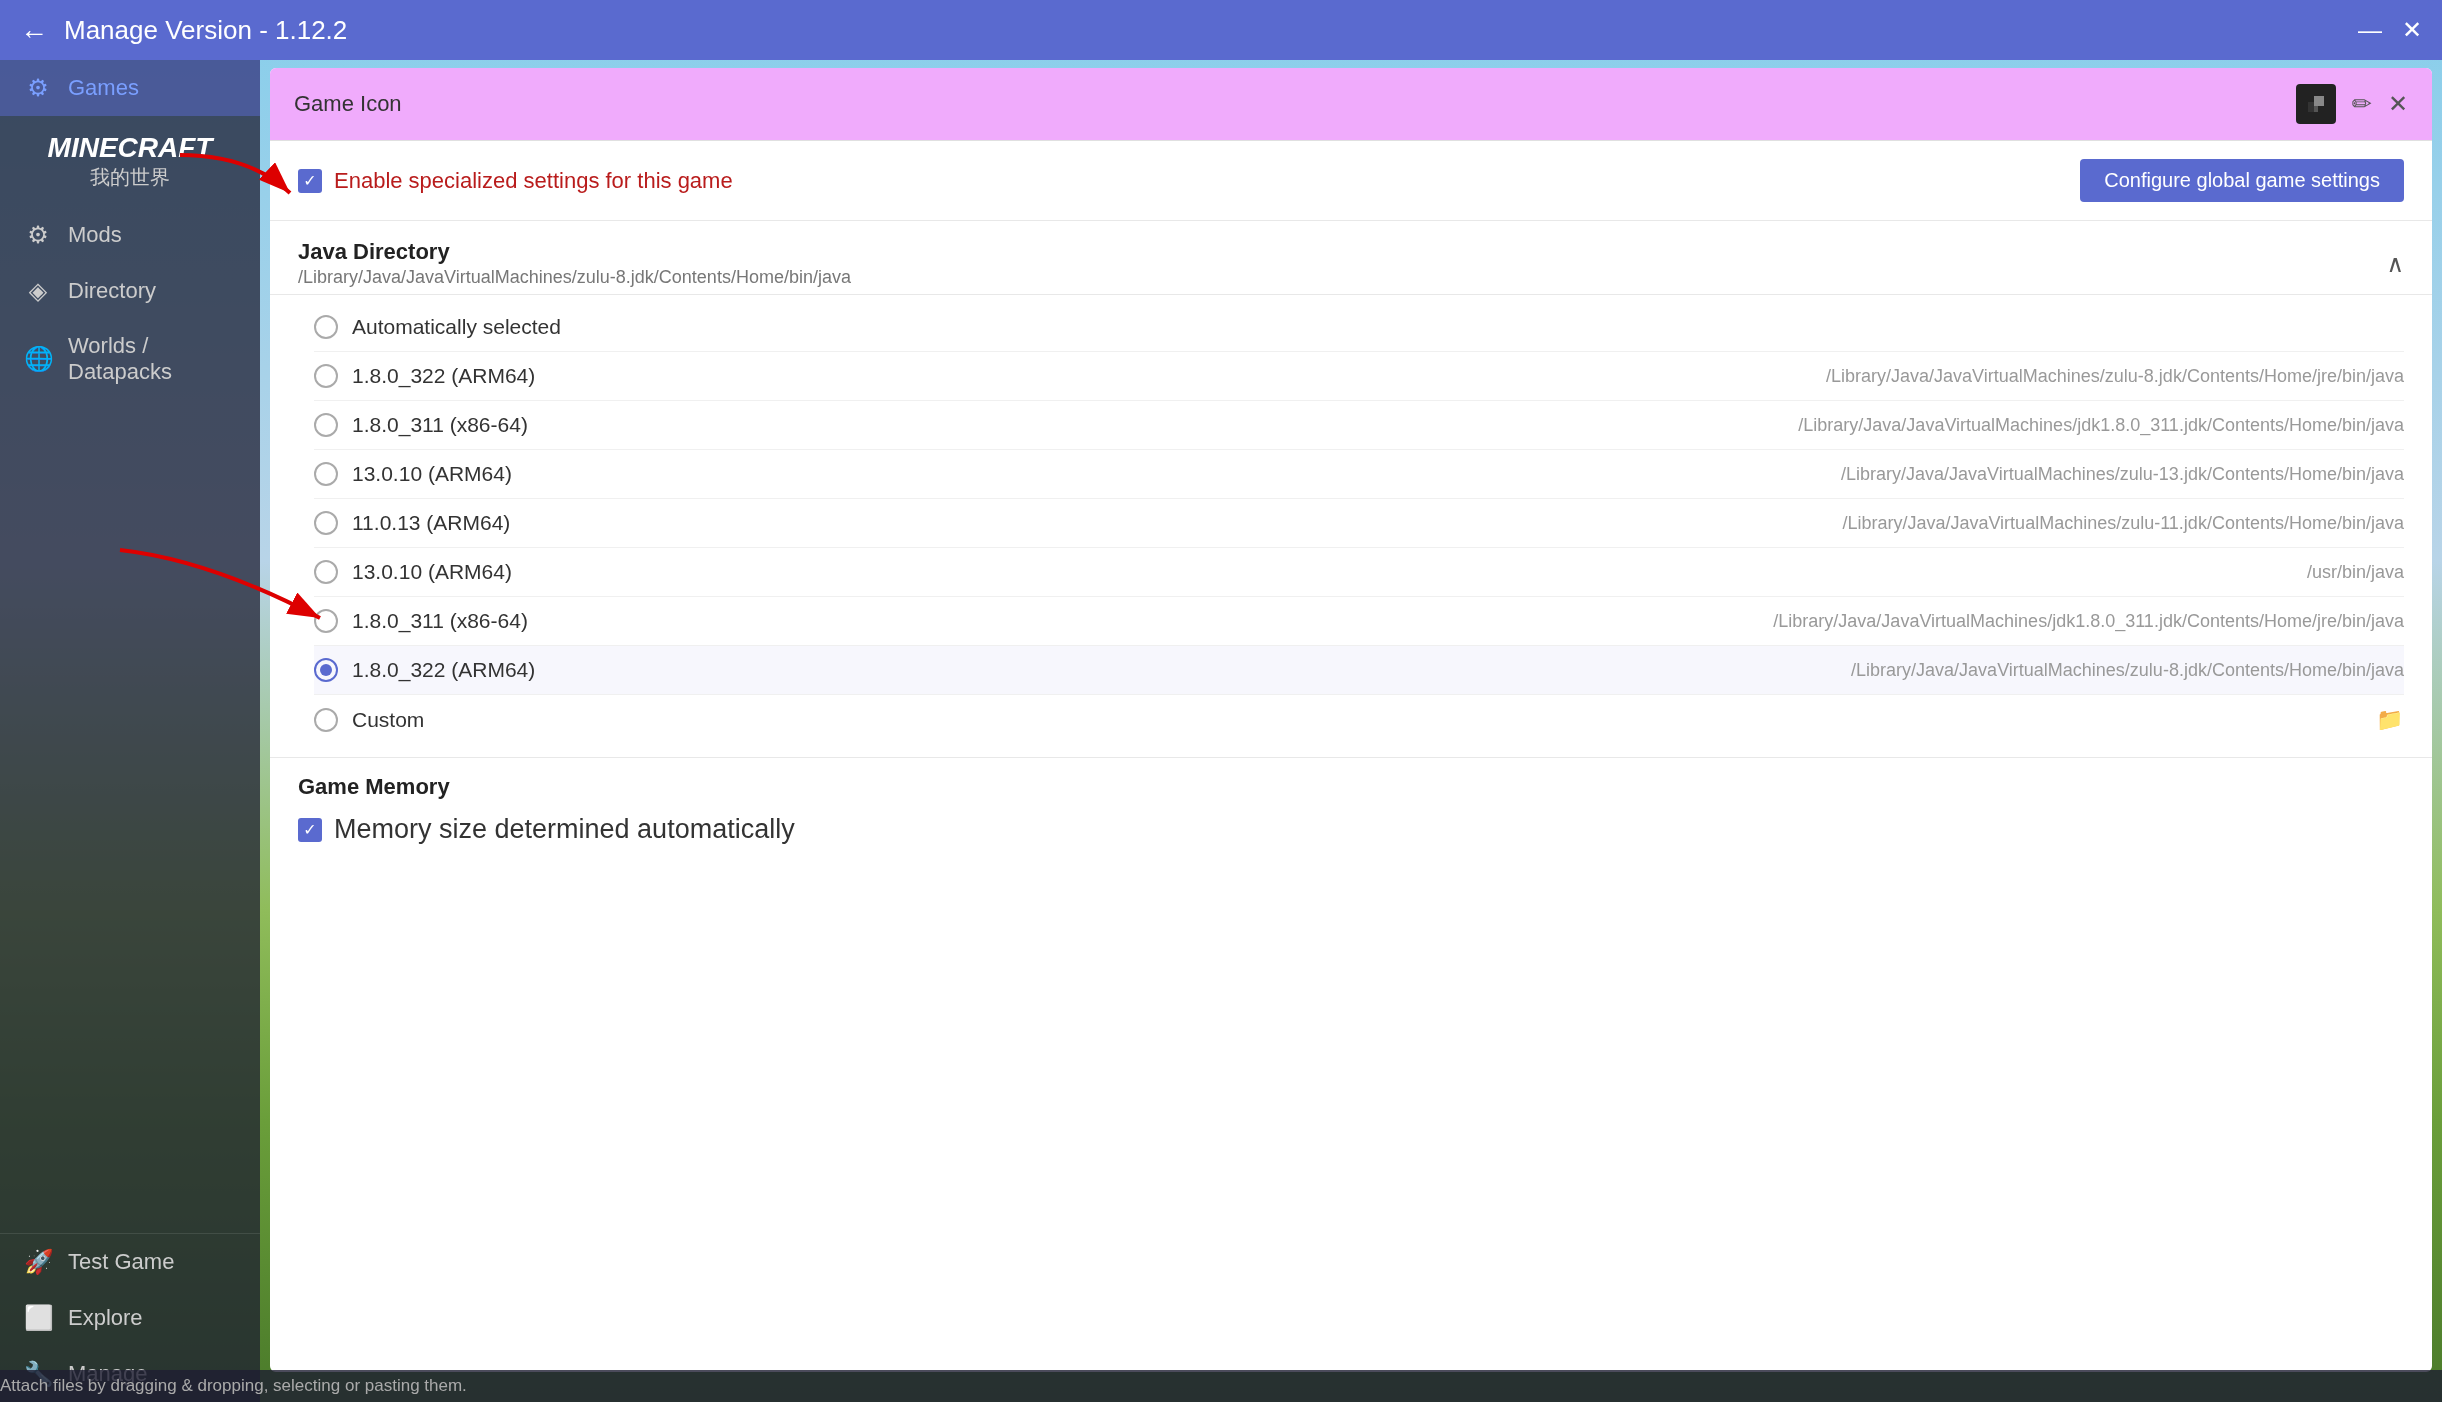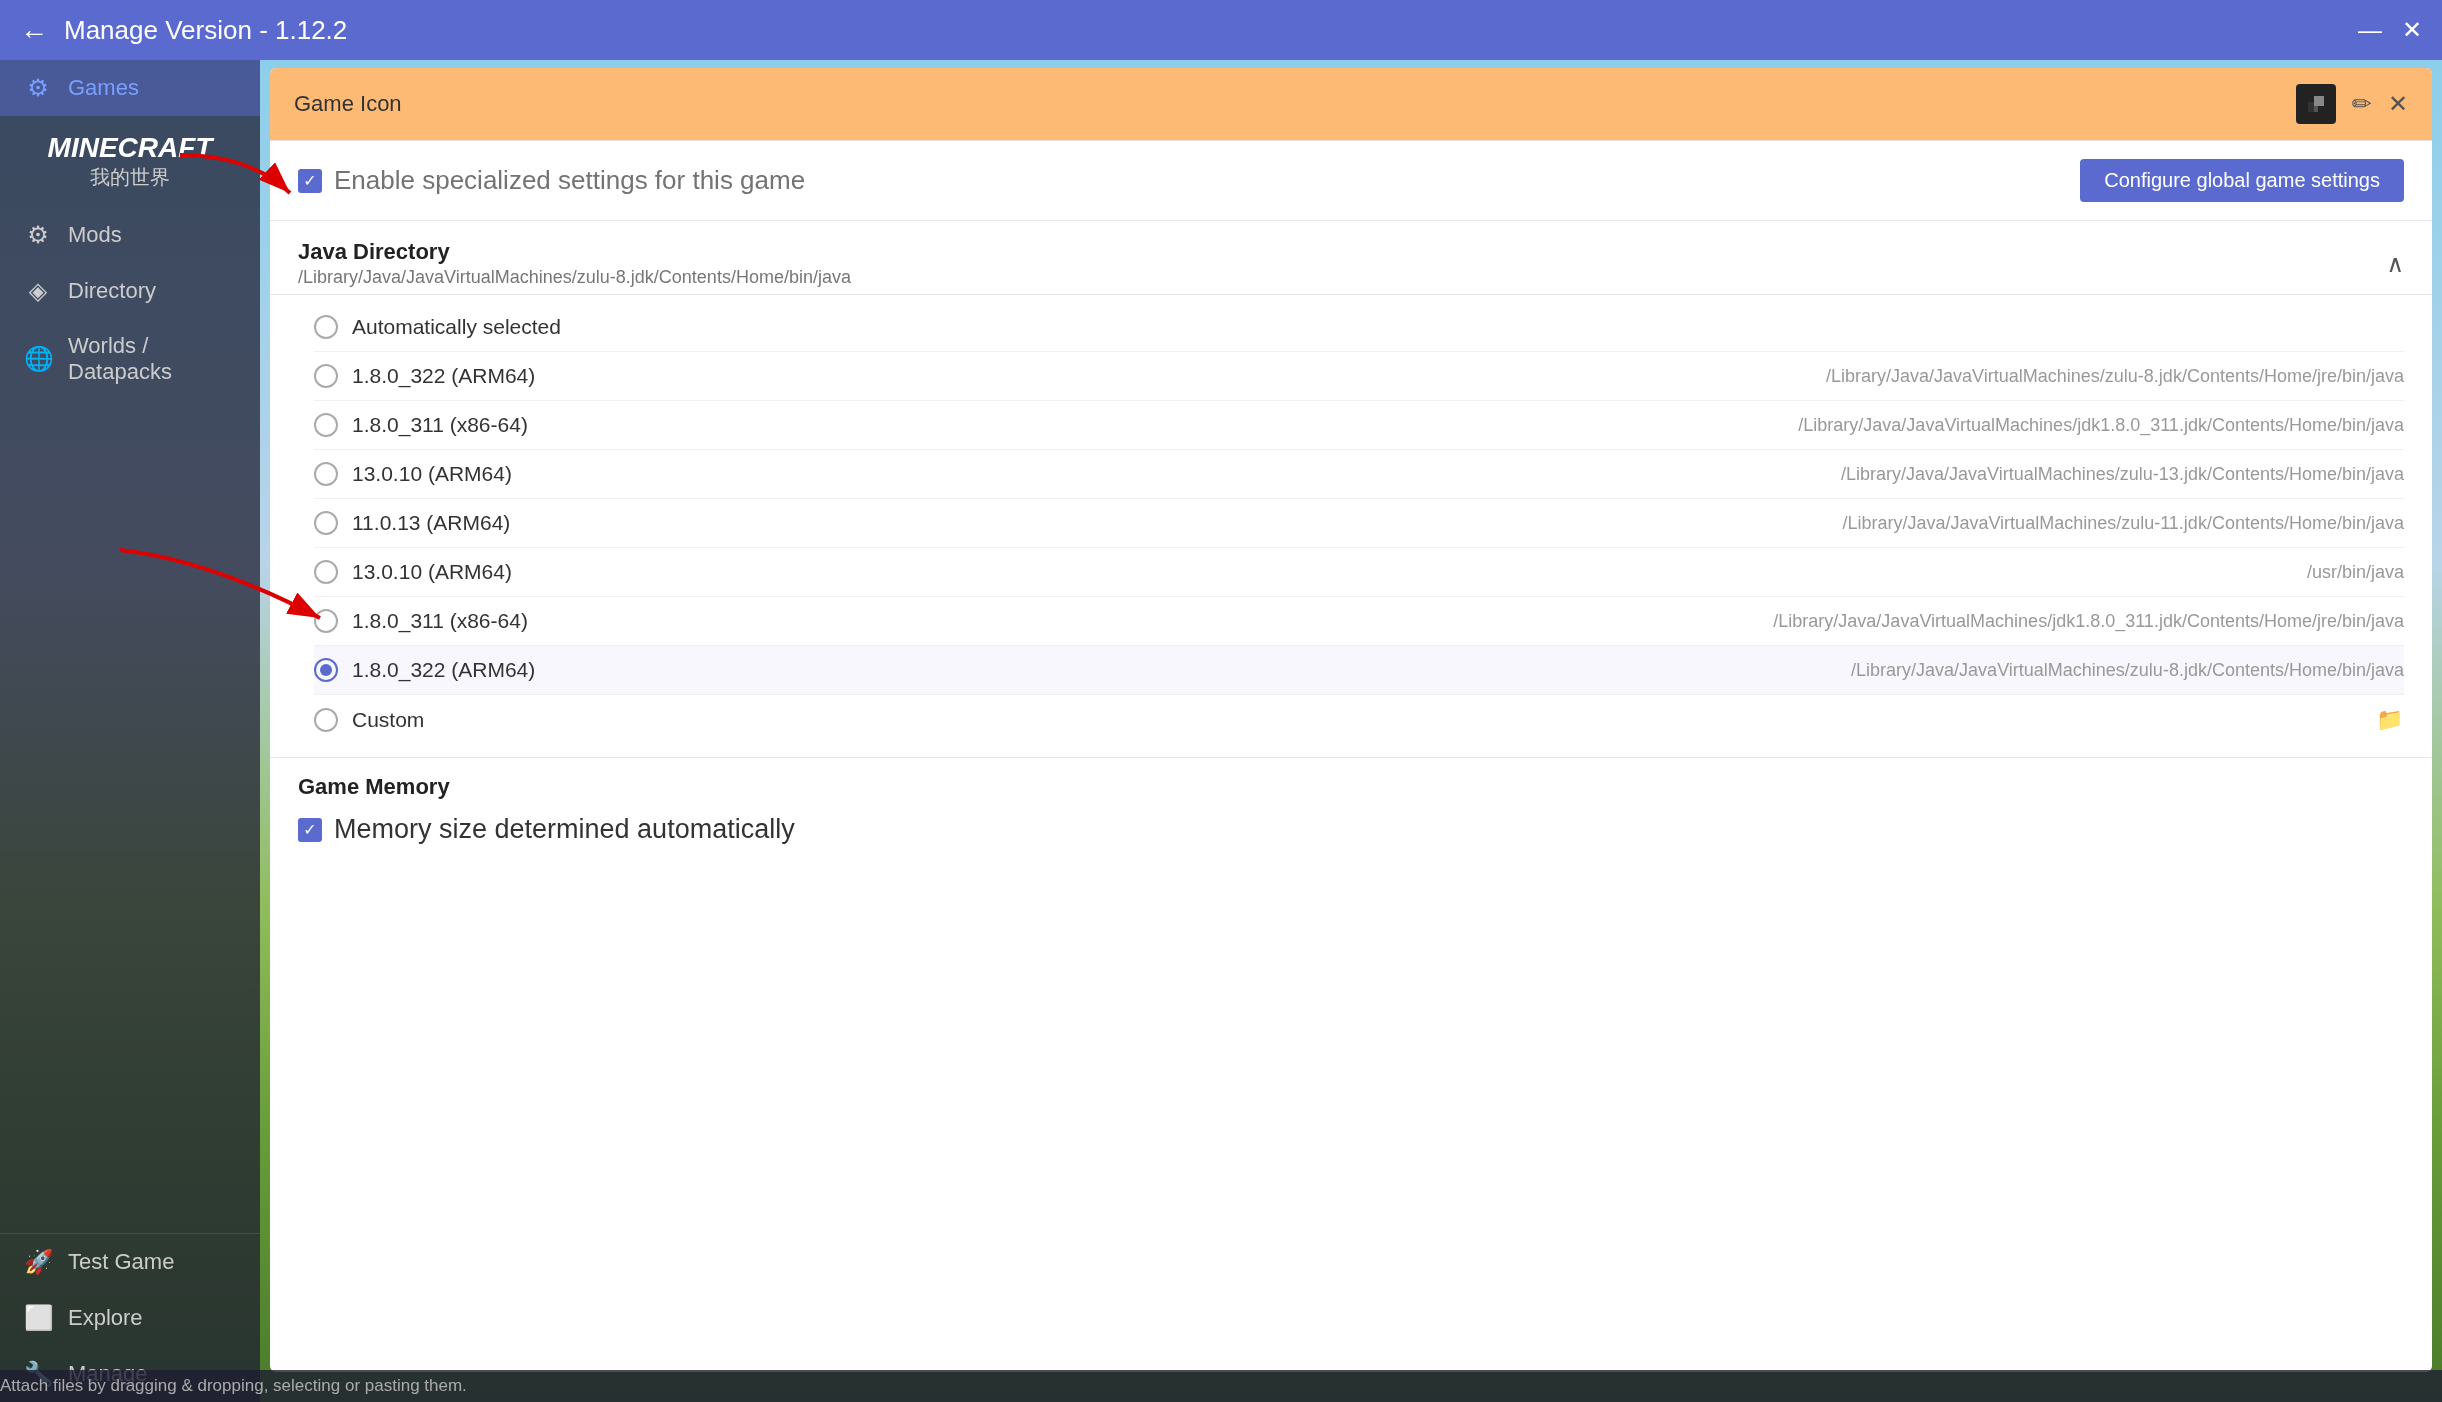--- a/index.html
+++ b/index.html
@@ -116,21 +116,21 @@
       flex-direction: column;
       overflow: hidden;
     }
 
     
     .dialog-header {
       display: flex;
       align-items: center;
       padding: 16px 24px;
       border-bottom: 1px solid #e0e0e0;
-      background: #fdba74;
+      background: #f0abfc;
     }
     .dialog-header-title {
       flex: 1;
       font-size: 22px;
       color: #333;
     }
     .dialog-header-icons {
       display: flex;
       gap: 16px;
       align-items: center;
@@ -179,22 +179,22 @@
       background: #5a6acf;
       border-radius: 3px;
       display: flex;
       align-items: center;
       justify-content: center;
       color: white;
       font-size: 16px;
       flex-shrink: 0;
     }
     .settings-row .label {
-      font-size: 26px;
-      color: #737373;
+      font-size: 22px;
+      color: #b91c1c;
     }
     .configure-btn {
       background: #5a6acf;
       color: white;
       border: none;
       border-radius: 4px;
       padding: 10px 24px;
       font-size: 20px;
       cursor: pointer;
     }

